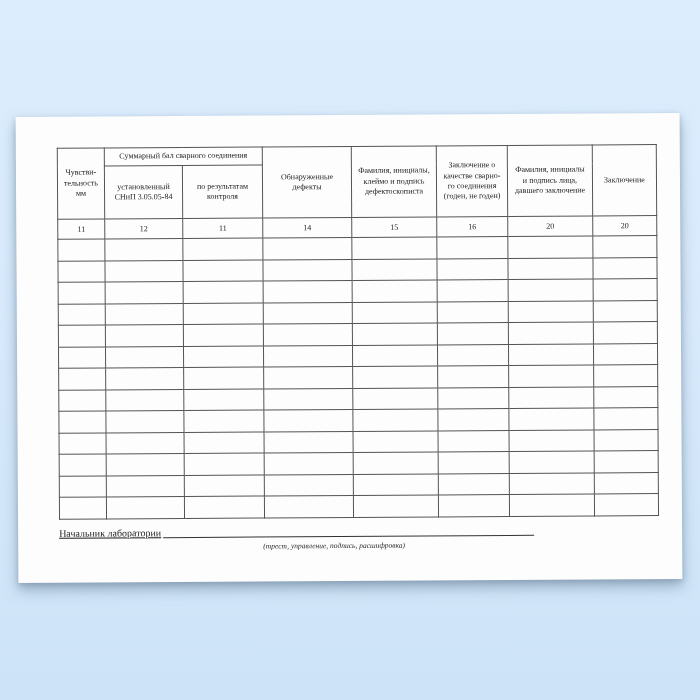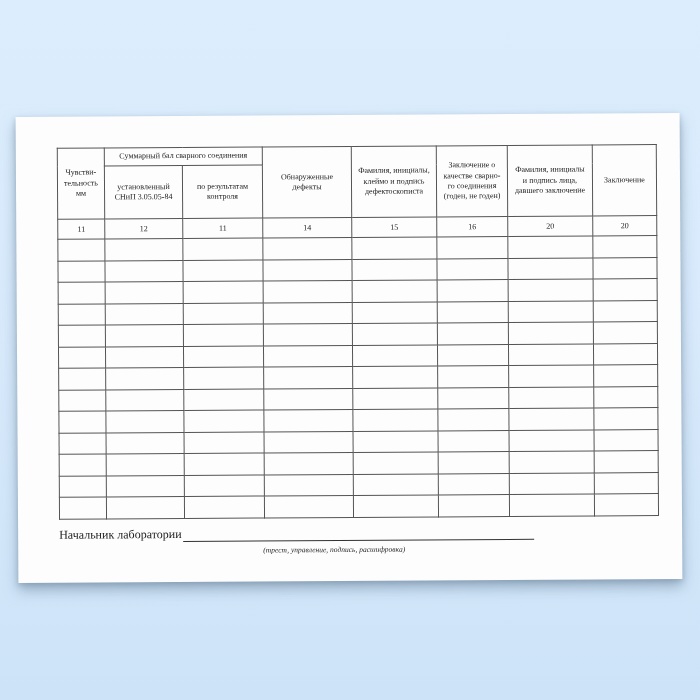--- a/index.html
+++ b/index.html
@@ -39,21 +39,21 @@
   tr.row-group { height:18px; }
   tr.row-head  { height:53px; }
   tr.row-nums  { height:20px; }
   tr.row-nums td { font-size:8px;text-align:center; }
   tbody.fill tr { height:21.5px; }
   col.c1{width:47px} col.c2{width:78px} col.c3{width:80px} col.c4{width:89px}
   col.c5{width:85px} col.c6{width:71px} col.c7{width:85px} col.c8{width:64px}
 
   .sig-block { margin-top:8px; width:475px; }
   .sig-row { display:flex; align-items:flex-end; }
-  .sig-label { font-size:12px; color:#1c1c1c; white-space:nowrap; }
+  .sig-label { font-size:10px; color:#1c1c1c; white-space:nowrap;text-decoration:underline; }
   .sig-line { flex:1; border-bottom:1px solid #333; height:9px; margin-left:2px; }
   .sig-caption {
     margin-top:4px; margin-left:100px; width:350px;
     text-align:center; font-size:7.5px; font-style:italic; color:#2a2a2a;
   }
 </style>
 </head>
 <body>
 
 <div class="page">

